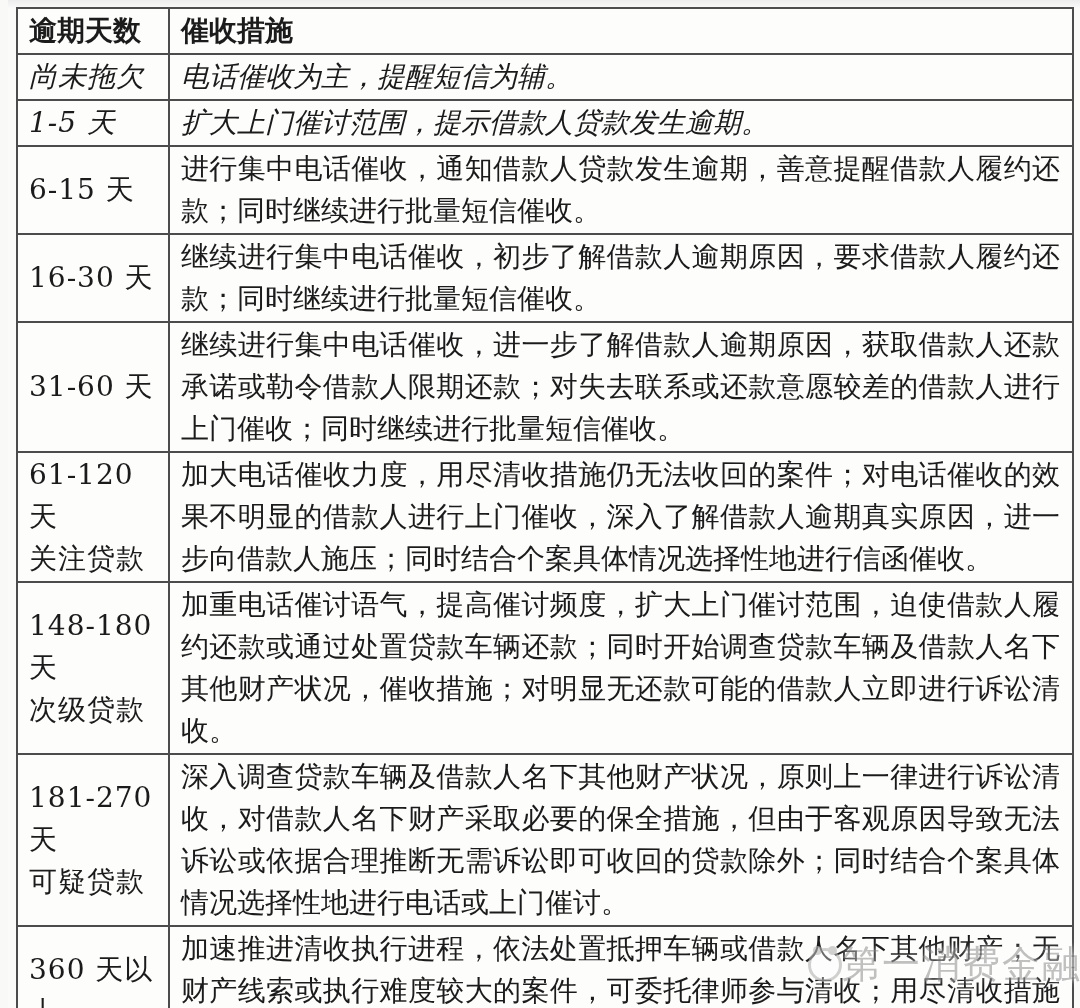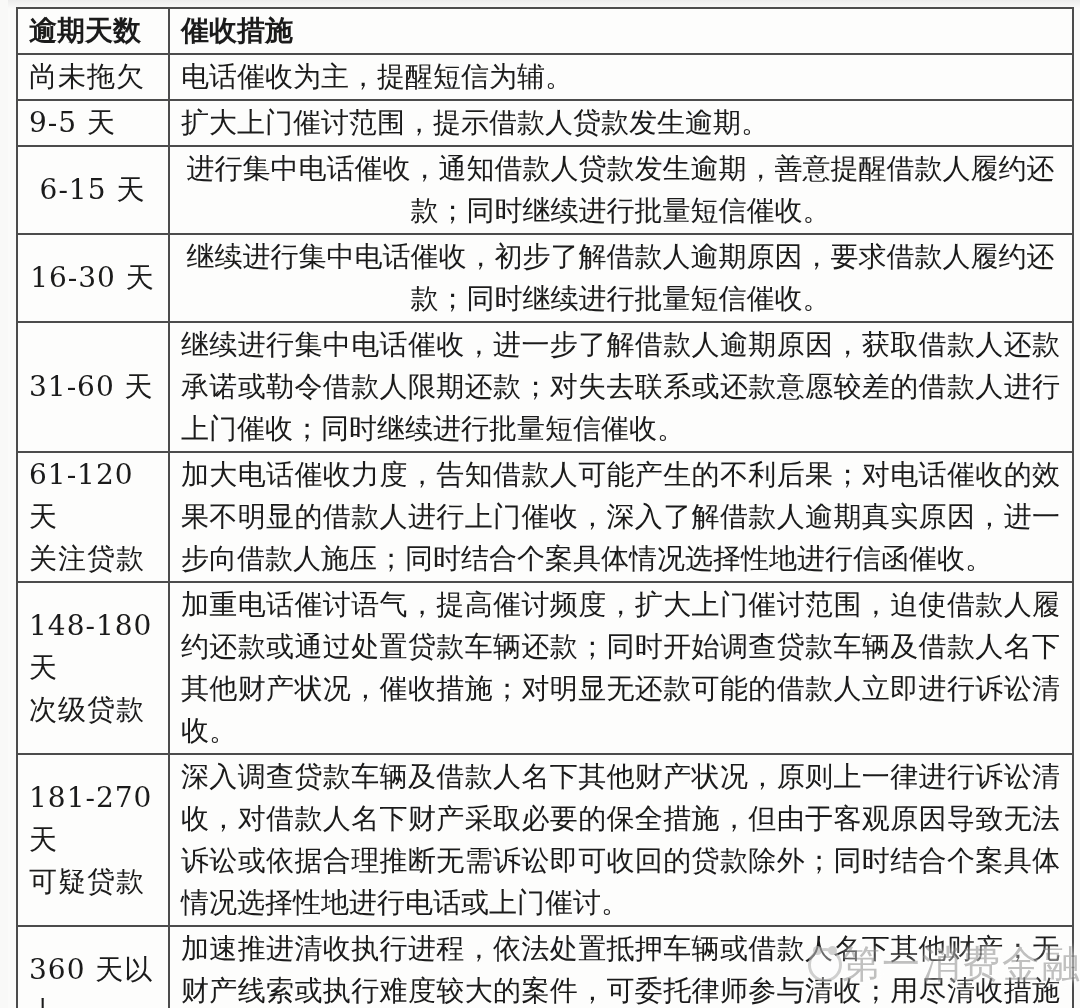--- a/index.html
+++ b/index.html
@@ -45,22 +45,22 @@
   .col-days { width: 152px; }
   td.col-days {
     white-space: pre-line;
     text-align: left;
     letter-spacing: 1px;
   }
   td.col-measures {
     text-align: justify;
     text-justify: inter-ideograph;
   }
-  tr.lines-1 td { height: 42px; }
-  tr.lines-2 td { height: 84px; text-align: center; }
+  tr.lines-1 td { height: 42px; font-style: italic; }
+  tr.lines-2 td { height: 84px; }
   tr.lines-3 td { height: 125px; }
   tr.lines-4 td { height: 166px; }
   .watermark {
     position: absolute;
     right: 6px;
     bottom: 18px;
     display: flex;
     align-items: center;
     color: #9b9b9b;
     opacity: 0.62;
@@ -106,39 +106,39 @@
     <tbody>
       <tr class="lines-1">
         <th class="col-days">逾期天数</th>
         <th>催收措施</th>
       </tr>
       <tr class="lines-1">
         <td class="col-days">尚未拖欠</td>
         <td class="col-measures">电话催收为主，提醒短信为辅。</td>
       </tr>
       <tr class="lines-1">
-        <td class="col-days">9-5 天</td>
+        <td class="col-days">1-5 天</td>
         <td class="col-measures">扩大上门催讨范围，提示借款人贷款发生逾期。</td>
       </tr>
       <tr class="lines-2">
         <td class="col-days">6-15 天</td>
         <td class="col-measures">进行集中电话催收，通知借款人贷款发生逾期，善意提醒借款人履约还款；同时继续进行批量短信催收。</td>
       </tr>
       <tr class="lines-2">
         <td class="col-days">16-30 天</td>
         <td class="col-measures">继续进行集中电话催收，初步了解借款人逾期原因，要求借款人履约还款；同时继续进行批量短信催收。</td>
       </tr>
       <tr class="lines-3">
         <td class="col-days">31-60 天</td>
         <td class="col-measures">继续进行集中电话催收，进一步了解借款人逾期原因，获取借款人还款承诺或勒令借款人限期还款；对失去联系或还款意愿较差的借款人进行上门催收；同时继续进行批量短信催收。</td>
       </tr>
       <tr class="lines-3">
         <td class="col-days">61-120　天
 关注贷款</td>
-        <td class="col-measures">加大电话催收力度，告知借款人可能产生的不利后果；对电话催收的效果不明显的借款人进行上门催收，深入了解借款人逾期真实原因，进一步向借款人施压；同时结合个案具体情况选择性地进行信函催收。</td>
+        <td class="col-measures">加大电话催收力度，用尽清收措施仍无法收回的案件；对电话催收的效果不明显的借款人进行上门催收，深入了解借款人逾期真实原因，进一步向借款人施压；同时结合个案具体情况选择性地进行信函催收。</td>
       </tr>
       <tr class="lines-3">
         <td class="col-days">148-180　天
 次级贷款</td>
         <td class="col-measures">加重电话催讨语气，提高催讨频度，扩大上门催讨范围，迫使借款人履约还款或通过处置贷款车辆还款；同时开始调查贷款车辆及借款人名下其他财产状况，催收措施；对明显无还款可能的借款人立即进行诉讼清收。</td>
       </tr>
       <tr class="lines-4">
         <td class="col-days">181-270　天
 可疑贷款</td>
         <td class="col-measures">深入调查贷款车辆及借款人名下其他财产状况，原则上一律进行诉讼清收，对借款人名下财产采取必要的保全措施，但由于客观原因导致无法诉讼或依据合理推断无需诉讼即可收回的贷款除外；同时结合个案具体情况选择性地进行电话或上门催讨。</td>

